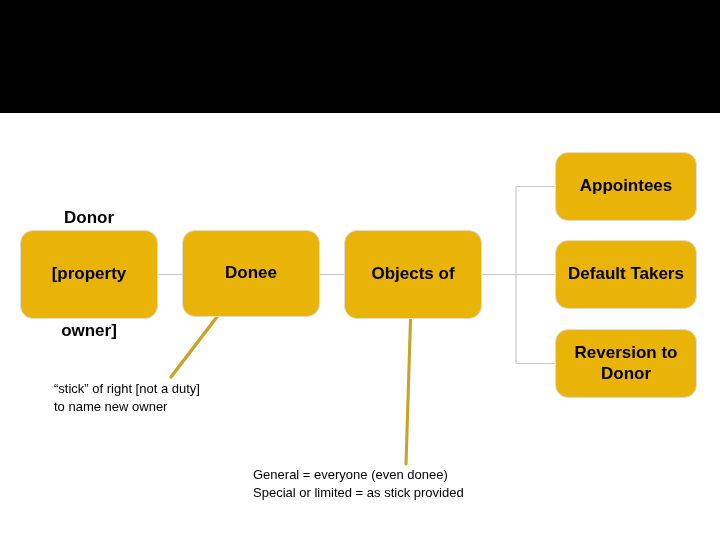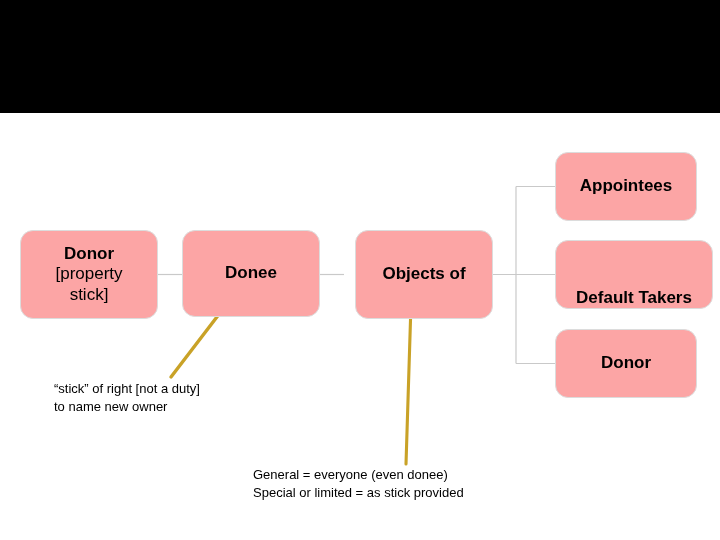--- a/index.html
+++ b/index.html
@@ -46,44 +46,45 @@
     height: 540px;
     pointer-events: none;
   }
 
   
   .node {
     position: absolute;
     box-sizing: border-box;
     border: 1px solid #DCDCDC;
     border-radius: 13px;
-    background: #fca5a5;
+    background: #eab308;
     display: flex;
     align-items: center;
     justify-content: center;
     text-align: center;
     color: #000000;
     line-height: 1.18;
   }
   .node .line-strong {
     font-weight: bold;
     font-size: 17px;
     display: block;
   }
   .node .line-plain {
-    font-weight: normal;
+    font-weight: bold;
     font-size: 17px;
     display: block;
+    margin-top: 36px;
   }
 
   #node-donor       { left: 20px;  top: 230px; width: 138px; height: 89px; }
   #node-donee       { left: 182px; top: 230px; width: 138px; height: 87px; text-align: right; }
-  #node-objects     { left: 344px; top: 230px; width: 138px; height: 89px; margin-left: 11px; }
+  #node-objects     { left: 344px; top: 230px; width: 138px; height: 89px; }
   #node-appointees  { left: 555px; top: 152px; width: 142px; height: 69px; }
-  #node-default     { left: 555px; top: 240px; width: 158px; height: 69px; align-items: flex-end; }
+  #node-default     { left: 555px; top: 240px; width: 142px; height: 69px; }
   #node-reversion   { left: 555px; top: 329px; width: 142px; height: 69px; }
 
   
   .annotation {
     position: absolute;
     color: #000000;
     font-size: 13px;
     line-height: 1.35;
     white-space: pre-line;
   }
@@ -115,21 +116,21 @@
 
     <line x1="236" y1="292" x2="171" y2="377" stroke="#C9A227" stroke-width="3.4" stroke-linecap="round"></line>
 
     <line x1="411" y1="304" x2="406" y2="464" stroke="#C9A227" stroke-width="3.1" stroke-linecap="round"></line>
   </svg>
 
   <div class="node" id="node-donor">
     <div>
       <span class="line-strong">Donor</span>
       <span class="line-plain">[property</span>
-      <span class="line-plain">stick]</span>
+      <span class="line-plain">owner]</span>
     </div>
   </div>
 
   <div class="node" id="node-donee">
     <div>
       <span class="line-strong">Donee</span>
     </div>
   </div>
 
   <div class="node" id="node-objects">
@@ -145,20 +146,21 @@
   </div>
 
   <div class="node" id="node-default">
     <div>
       <span class="line-strong">Default Takers</span>
     </div>
   </div>
 
   <div class="node" id="node-reversion">
     <div>
+      <span class="line-strong">Reversion to</span>
       <span class="line-strong">Donor</span>
     </div>
   </div>
 
   <div class="annotation" id="annot-stick">“stick” of right [not a duty]
 to name new owner</div>
 
   <div class="annotation" id="annot-general">General = everyone (even donee)
 Special or limited = as stick provided</div>
 

